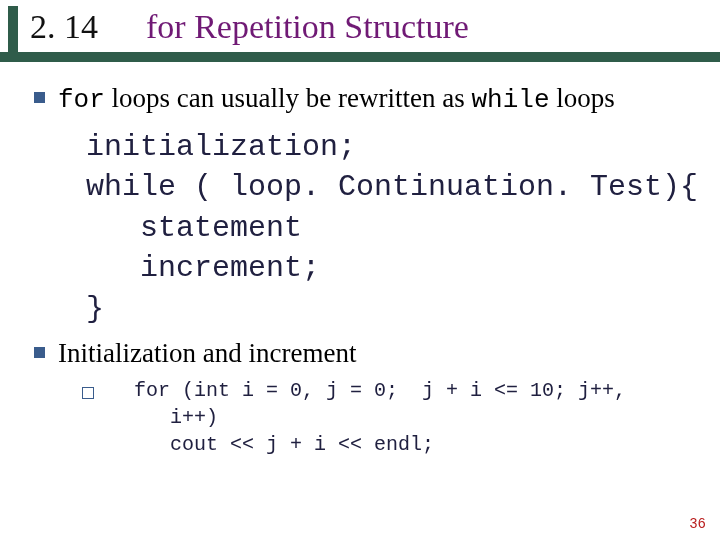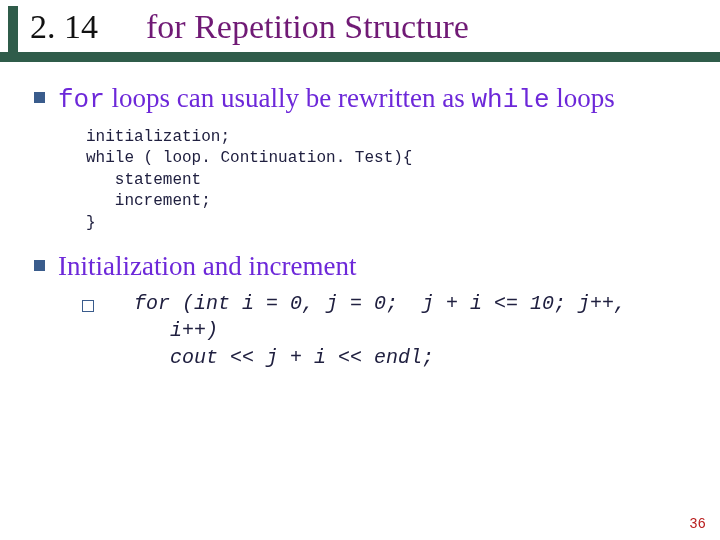--- a/index.html
+++ b/index.html
@@ -57,33 +57,33 @@
     position: absolute;
     left: 6px;
     top: 10px;
     width: 11px;
     height: 11px;
     background: #3a5c8c;
   }
   .bigtext {
     font-size: 27px;
     line-height: 1.25;
-    color: #6d28d9;
+    color: #000000;
   }
   .code-inline {
     font-family: "Courier New", Courier, monospace;
     font-size: 26px;
   }
   .code-block {
     font-family: "Courier New", Courier, monospace;
-    font-size: 16px;
+    font-size: 30px;
     line-height: 1.35;
     white-space: pre;
     color: #202040;
-    margin: 10px 0 16px 28px;
+    margin: 10px 0 8px 28px;
   }
   ul.sub { list-style: none; margin: 6px 0 0 22px; }
   ul.sub > li {
     position: relative;
     padding-left: 26px;
     margin-bottom: 4px;
   }
   ul.sub > li::before {
     content: "";
     position: absolute;
@@ -99,21 +99,20 @@
     color: #2a2a55;
     line-height: 1.25;
   }
   .code-block2 {
     font-family: "Courier New", Courier, monospace;
     font-size: 20px;
     line-height: 1.35;
     white-space: pre;
     color: #202040;
     margin: 4px 0 0 28px;
-    font-style: italic;
   }
   .pagenum {
     position: absolute;
     right: 14px;
     bottom: 8px;
     font-family: Liberation Mono, monospace;
     font-size: 14px;
     color: #b91c1c;
   }
 </style>

